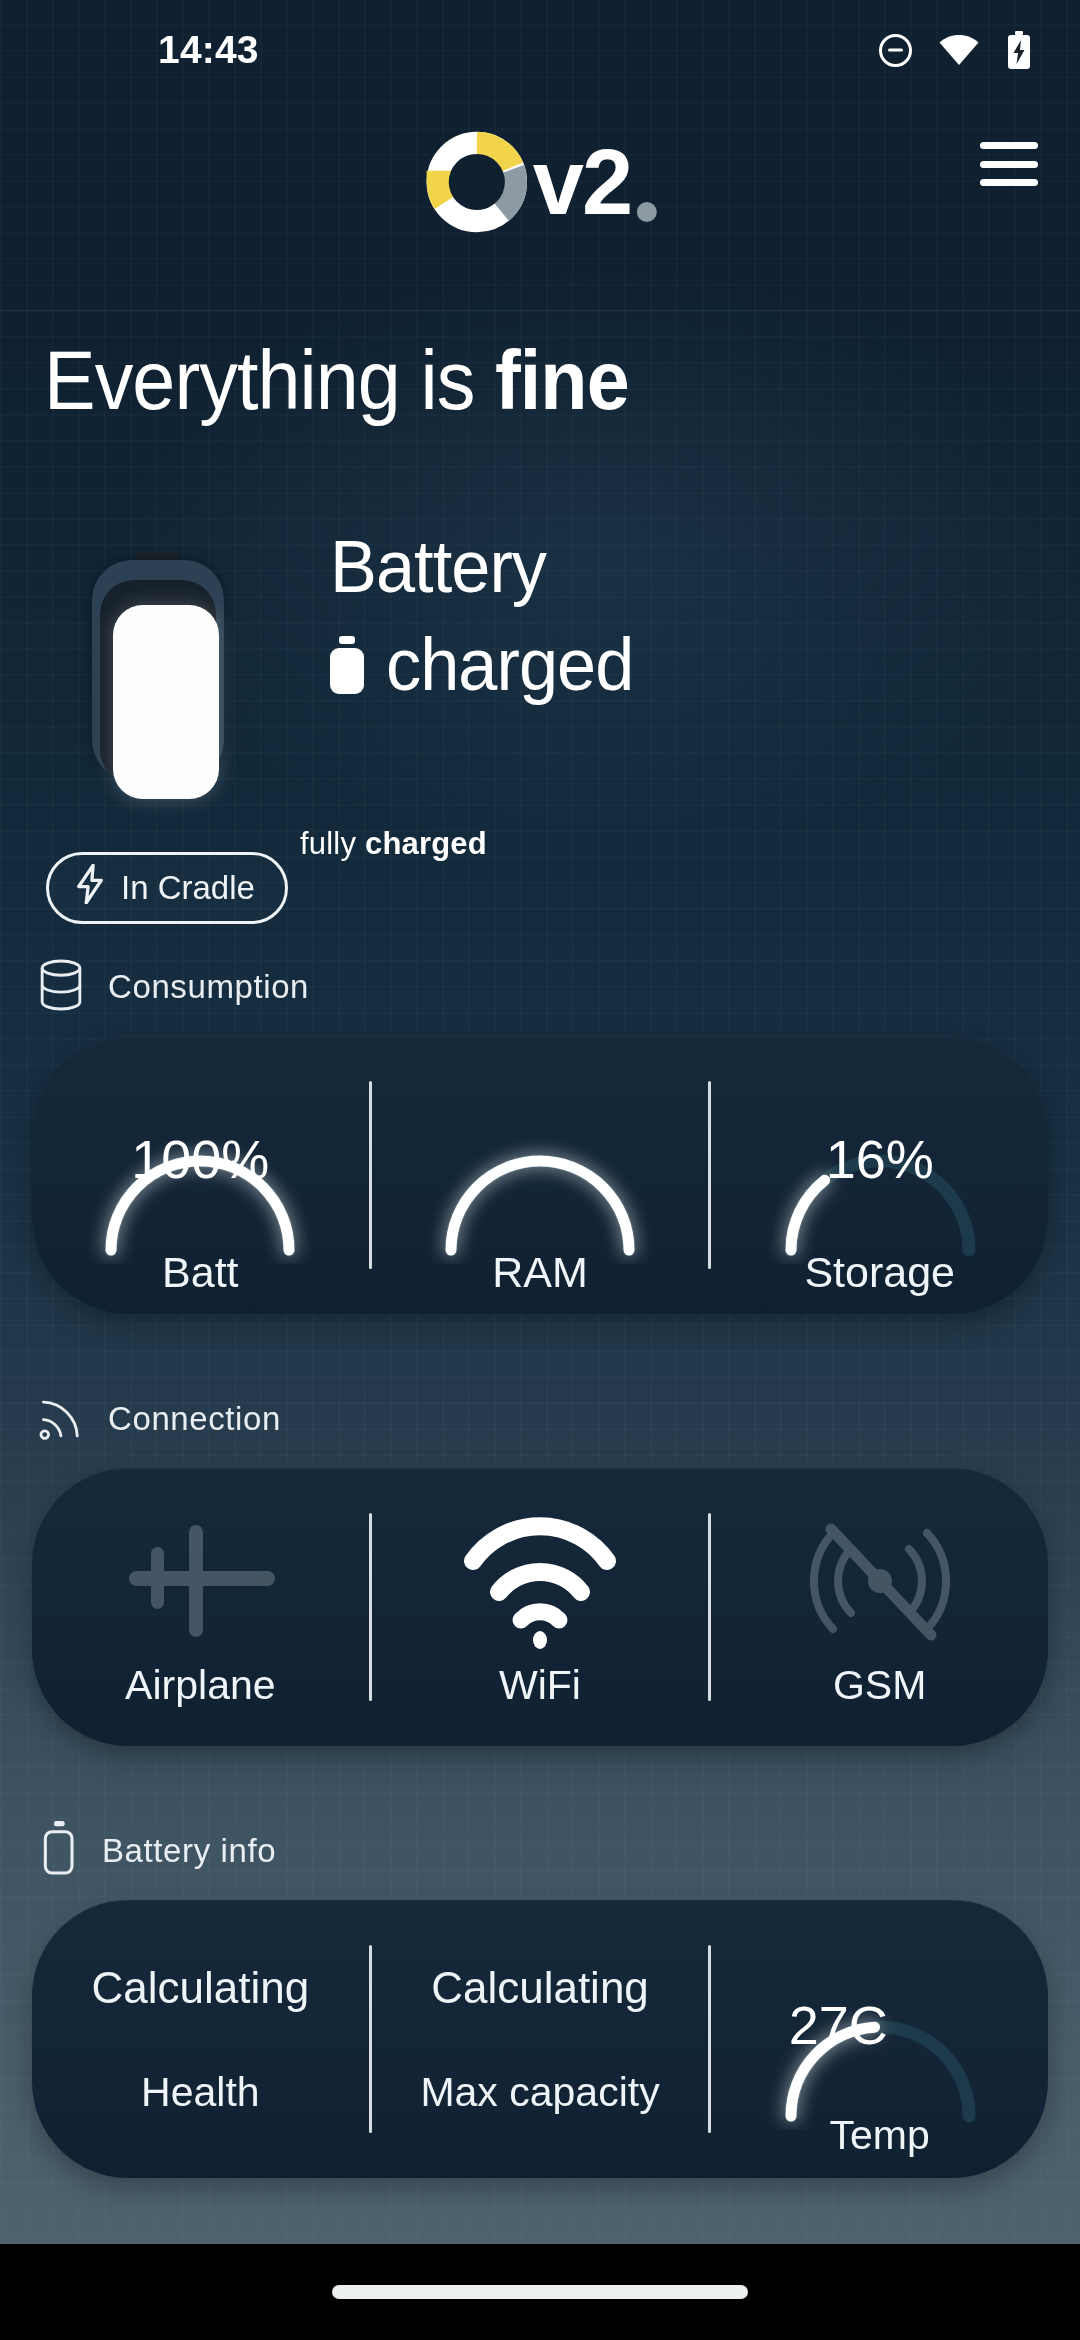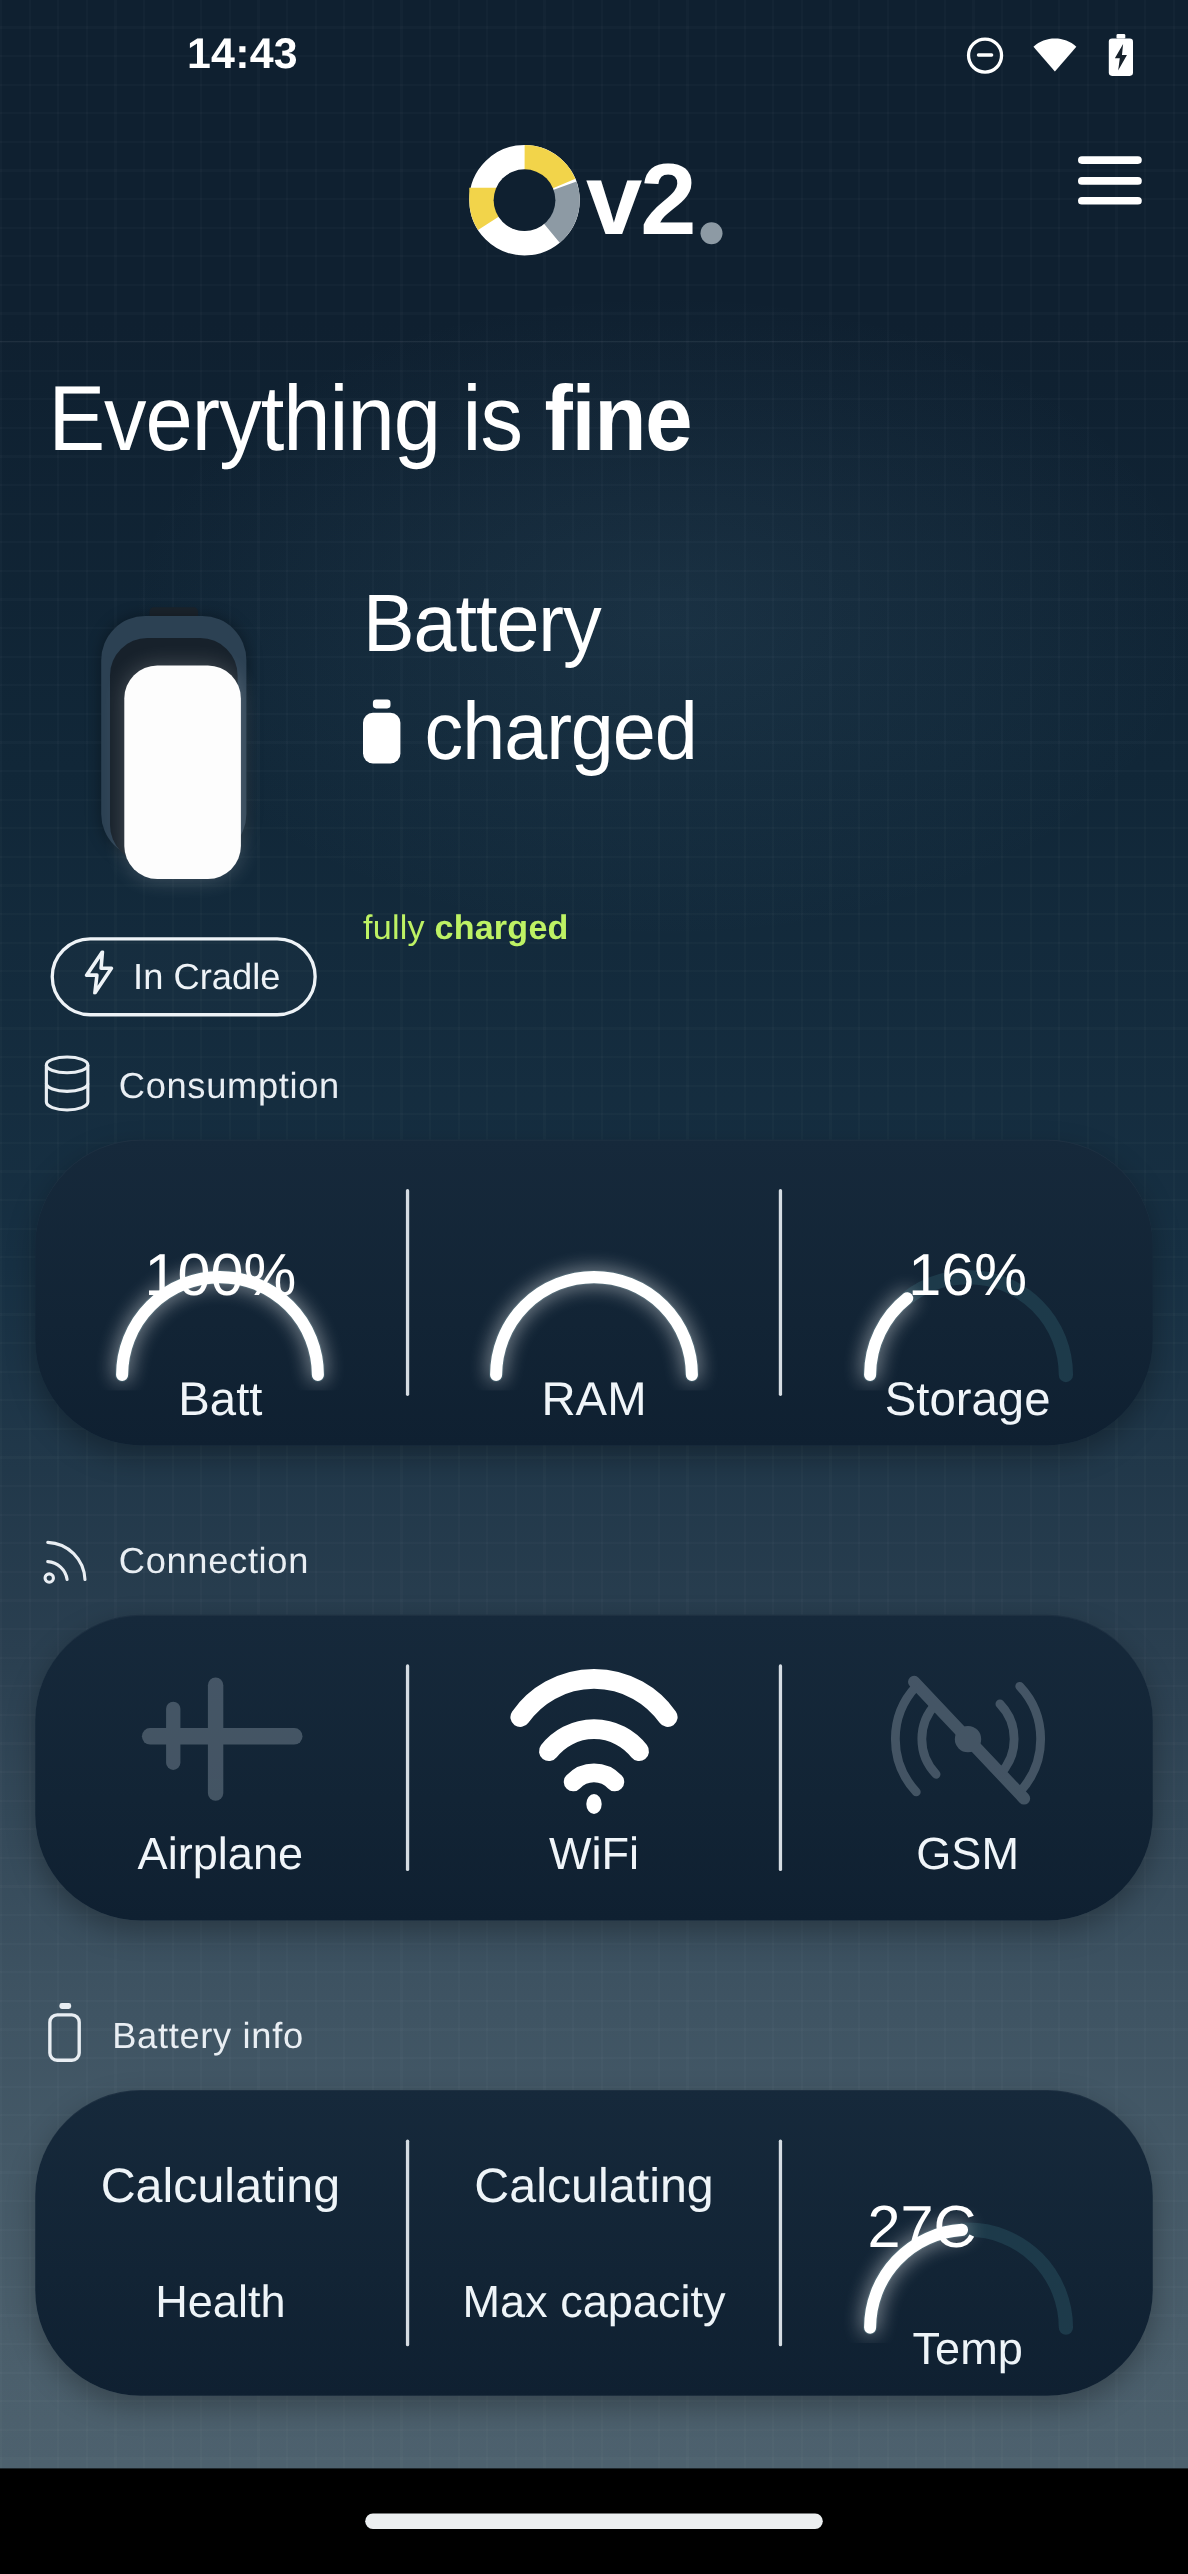--- a/index.html
+++ b/index.html
@@ -53,21 +53,20 @@
     background:radial-gradient(ellipse 700px 420px at 56% 560px, rgba(110,160,190,0.10), rgba(0,0,0,0) 70%);
     pointer-events:none;
   }
 
   
   #statusbar {
     position:absolute; top:0; left:0; right:0; height:100px;
     display:flex; align-items:center; justify-content:space-between;
     padding:0 48px 0 0;
     z-index:6;
-    margin-left:12px;
   }
   #clock {
     color:#fff; font-size:39px; font-weight:700;
     letter-spacing:.2px; margin-left:158px;
   }
   #sysicons { display:flex; align-items:center; gap:26px; }
   .dnd-icon {
     width:33px; height:33px; border:3px solid #fff; border-radius:50%;
     position:relative;
   }
@@ -165,22 +164,22 @@
     position:absolute; top:0; left:50%; transform:translateX(-50%);
     width:16px; height:8px; background:#fff; border-radius:3px;
   }
   #heroLine2 {
     color:#fff; font-size:74px; font-weight:300; line-height:1;
     letter-spacing:-1px;
     font-family:"Liberation Sans Narrow","Liberation Sans", sans-serif;
     transform:scaleX(.95); transform-origin:left center;
   }
   #heroSub {
-    position:absolute; left:330px; top:298px;
-    color:#bef264; font-size:31px; font-weight:300; letter-spacing:.2px;
+    position:absolute; left:300px; top:298px;
+    color:#ffffff; font-size:31px; font-weight:300; letter-spacing:.2px;
   }
   #heroSub b { font-weight:700; }
 
   
   #cradleChip {
     position:absolute; left:46px; top:852px;
     height:72px; padding:0 30px 0 26px;
     display:flex; align-items:center; gap:16px;
     border:3px solid #eef3f7; border-radius:38px;
     color:#eef3f7; font-size:33px; font-weight:300;

